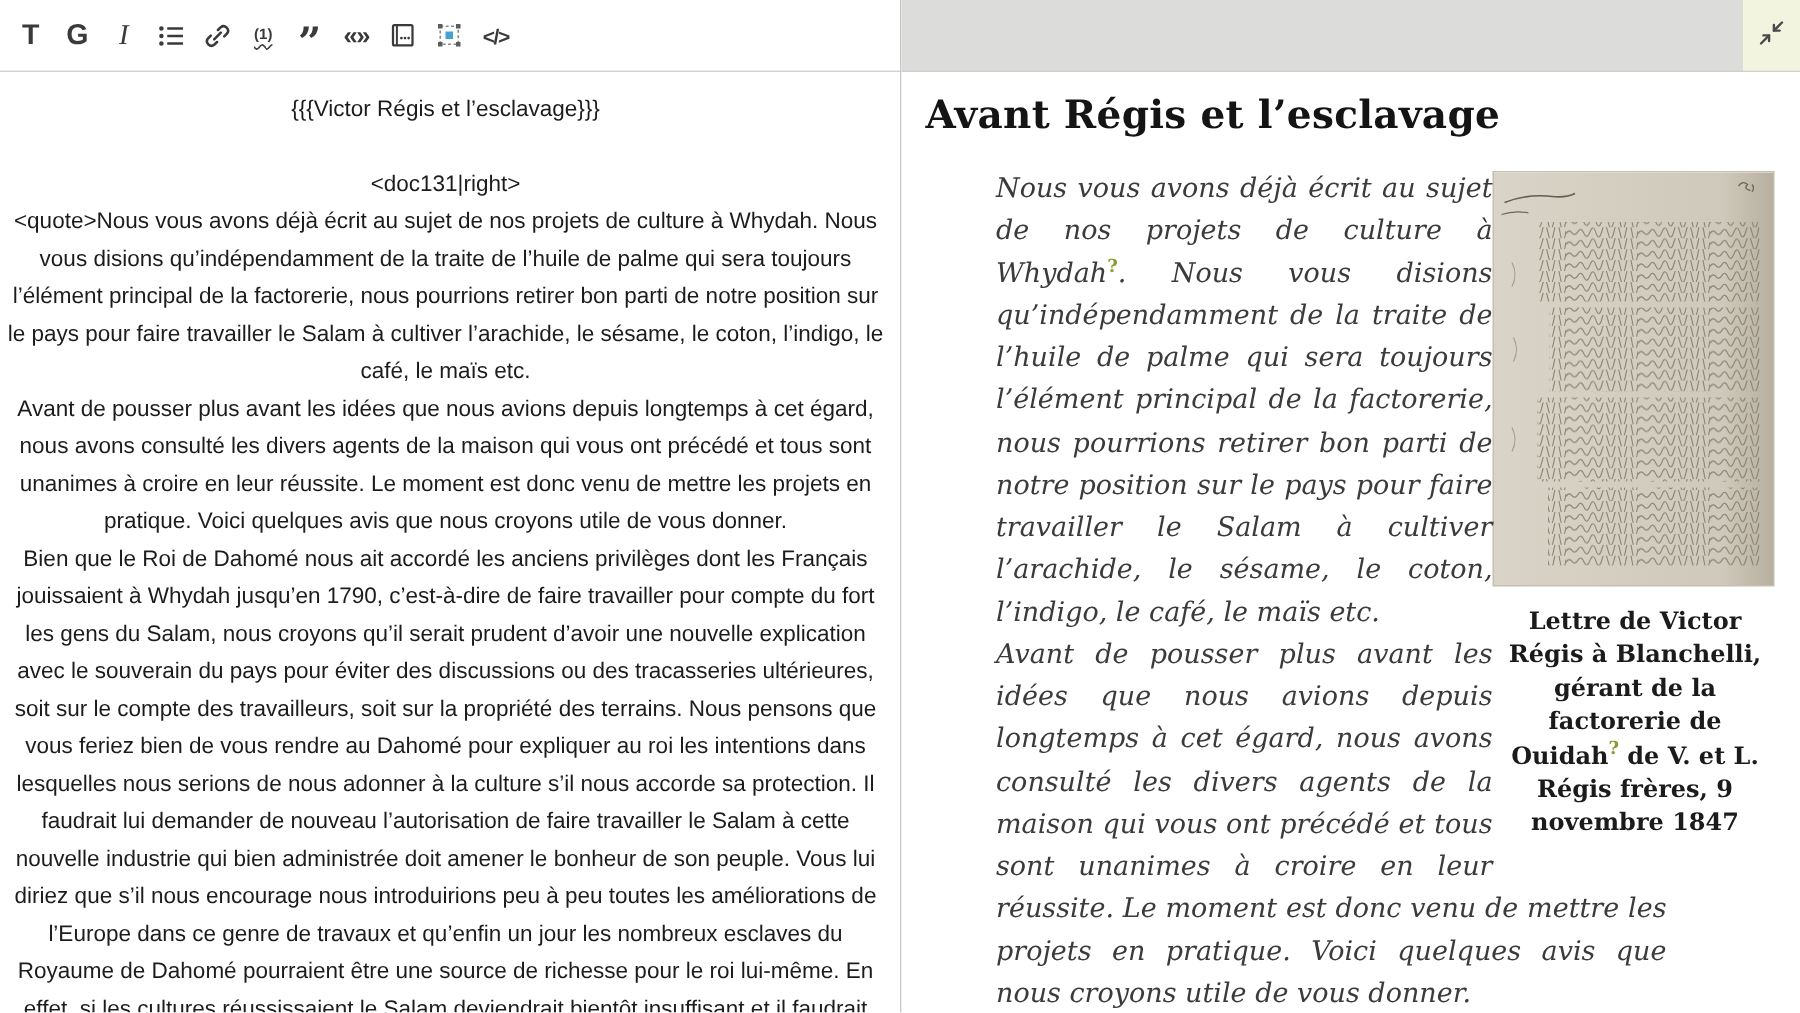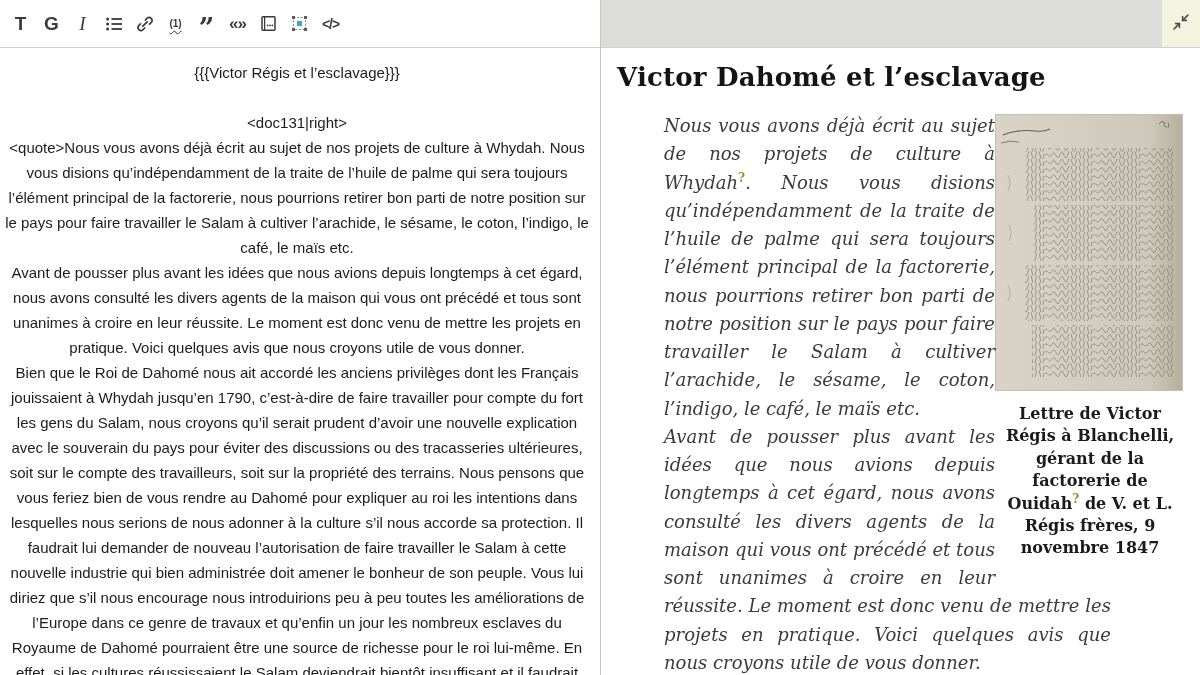--- a/index.html
+++ b/index.html
@@ -148,21 +148,21 @@
             <path d="M17 3 L11.6 8.4"></path>
               <path d="M11.6 4.6 V8.4 H15.4"></path>
             <path d="M3 17 L8.4 11.6"></path>
               <path d="M8.4 15.4 V11.6 H4.6"></path>
           </g>
         </svg>
       </span>
     </button>
   </div>
   <div class="preview-body">
-    <h1 class="doc-title">Victor Dahomé et l’esclavage</h1>
+    <h1 class="doc-title">Avant Régis et l’esclavage</h1>
 
     <figure class="doc-figure" style="margin-block:2px 10px;margin-inline:0 0;">
       <div class="letter-img">
         <svg width="186" height="275" viewBox="0 0 186 275">
           <defs>
             <linearGradient id="paper" x1="0" y1="0" x2="1" y2="0">
               <stop offset="0" stop-color="#d9d4c7"></stop>
               <stop offset="0.82" stop-color="#cfc9bb"></stop>
               <stop offset="1" stop-color="#b7b0a0"></stop>
             </linearGradient>

